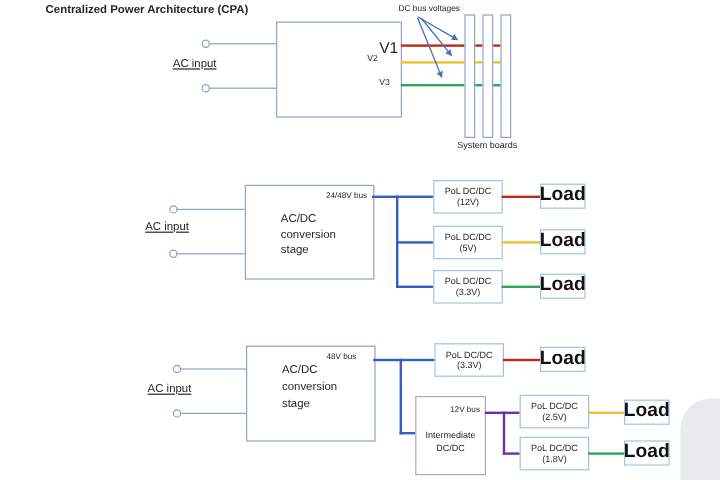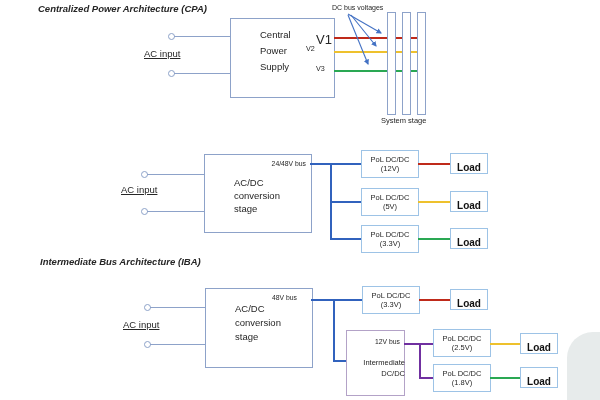--- a/index.html
+++ b/index.html
@@ -1,26 +1,26 @@
 <!DOCTYPE html>
 <html><head>
 <meta charset="utf-8">
 <style>
   html,body{margin:0;padding:0;background:#fff;}
   .canvas{position:relative;width:600px;height:400px;background:#ffffff;overflow:hidden;
           font-family:"Liberation Sans",sans-serif;color:#222;}
-  .sec-title{position:absolute;font-size:9.5px;font-weight:600;color:#262626;white-space:nowrap;font-style:italic;}
+  .sec-title{position:absolute;font-size:9.5px;font-weight:600;color:#262626;white-space:nowrap;}
   .lbl{position:absolute;font-size:9.5px;color:#262626;white-space:nowrap;text-decoration:underline;}
   .slbl{position:absolute;font-size:7px;color:#262626;white-space:nowrap;}
   .box{position:absolute;background:#fff;border:1.4px solid #8da2c9;}
   .boxtext{position:absolute;font-size:9.5px;line-height:13.5px;color:#1f1f1f;white-space:nowrap;}
   .pol{position:absolute;background:#fff;border:1.4px solid #9dc3e6;display:flex;flex-direction:column;
        align-items:center;justify-content:center;font-size:7.5px;line-height:9.5px;text-align:center;color:#1f1f1f;}
-  .load{position:absolute;background:#fff;border:1.4px solid #9dc3e6;display:flex;align-items:flex-end;
-        justify-content:center;font-size:10px;font-weight:700;color:#111;}
+  .load{position:absolute;background:#fff;border:1.4px solid #9dc3e6;display:flex;align-items:flex-start;
+        justify-content:center;font-size:16px;font-weight:700;color:#111;}
   .ibox{position:absolute;background:#fff;border:1.4px solid #b3a2c7;}
   .wh{position:absolute;height:2px;}
   .wv{position:absolute;width:2px;}
   .ghw{position:absolute;height:1.5px;background:#8da2c9;}
   .term{position:absolute;width:5px;height:5px;border:1.3px solid #8da2c9;border-radius:50%;background:#fff;}
   .bar{position:absolute;width:7px;height:101px;background:#fff;border:1.2px solid #8da2c9;}
   .red{background:#bf2a1a;} .yel{background:#eec12d;} .grn{background:#2aa853;}
   .blu{background:#3162bd;} .pur{background:#7030a0;}
   .corner{position:absolute;left:567px;top:332px;width:33px;height:68px;background:#e7ebeb;border-top-left-radius:26px;}
 </style>
@@ -31,25 +31,20 @@
 
   <div class="sec-title" style="left:38px;top:3px">Centralized  Power Architecture (CPA)</div>
 
   <div class="term" style="left:168px;top:33px"></div>
   <div class="term" style="left:168px;top:70px"></div>
   <div class="ghw" style="left:174px;top:35.5px;width:56px"></div>
   <div class="ghw" style="left:174px;top:72.5px;width:56px"></div>
   <div class="lbl" style="left:144px;top:48px">AC input</div>
 
   <div class="box" style="left:230px;top:18px;width:103px;height:78px"></div>
-  <div class="boxtext" style="left:260px;top:27px;line-height:16px">
-    <div>Central</div>
-    <div>Power</div>
-    <div>Supply</div>
-  </div>
   <div class="slbl" style="left:316px;top:32px;font-size:13px">V1</div>
   <div class="slbl" style="left:306px;top:44px;font-size:7.2px">V2</div>
   <div class="slbl" style="left:316px;top:64px;font-size:7.2px">V3</div>
 
   <div class="wh red" style="left:334px;top:37px;width:90px"></div>
   <div class="wh yel" style="left:334px;top:50.5px;width:90px"></div>
   <div class="wh grn" style="left:334px;top:69.5px;width:90px"></div>
 
   <div class="bar" style="left:387px;top:12px"></div>
   <div class="bar" style="left:402px;top:12px"></div>
@@ -59,21 +54,21 @@
   <svg style="position:absolute;left:343px;top:12px" width="44" height="58" viewBox="0 0 44 58">
     <defs>
       <marker id="ah" markerWidth="6" markerHeight="6" refX="4" refY="2.5" orient="auto">
         <path d="M0,0 L5,2.5 L0,5 Z" fill="#4472c4"></path>
       </marker>
     </defs>
     <line x1="5" y1="2" x2="38" y2="21" stroke="#4472c4" stroke-width="1.1" marker-end="url(#ah)"></line>
     <line x1="8" y1="3" x2="33" y2="34" stroke="#4472c4" stroke-width="1.1" marker-end="url(#ah)"></line>
     <line x1="5" y1="3" x2="25" y2="52" stroke="#4472c4" stroke-width="1.1" marker-end="url(#ah)"></line>
   </svg>
-  <div class="slbl" style="left:381px;top:116px;font-size:7.5px">System stage</div>
+  <div class="slbl" style="left:381px;top:116px;font-size:7.5px">System boards</div>
 
 
   <div class="term" style="left:141px;top:171px"></div>
   <div class="term" style="left:141px;top:208px"></div>
   <div class="ghw" style="left:147px;top:173.5px;width:57px"></div>
   <div class="ghw" style="left:147px;top:210.5px;width:57px"></div>
   <div class="lbl" style="left:121px;top:184px">AC input</div>
 
   <div class="box" style="left:204px;top:154px;width:106px;height:77px"></div>
   <div class="boxtext" style="left:234px;top:176px;line-height:13.2px">
@@ -108,21 +103,20 @@
 
   <div class="pol" style="left:361px;top:225px;width:56px;height:26px">
     <div>PoL DC/DC</div>
     <div>(3.3V)</div>
   </div>
   <div class="wh grn" style="left:418px;top:238px;width:32px"></div>
   <div class="load" style="left:450px;top:228px;width:36px;height:19px">
     <span>Load</span>
   </div>
 
-  <div class="sec-title" style="left:40px;top:256px">Intermediate Bus Architecture (IBA)</div>
 
   <div class="term" style="left:144px;top:304px"></div>
   <div class="term" style="left:144px;top:341px"></div>
   <div class="ghw" style="left:150px;top:306.5px;width:55px"></div>
   <div class="ghw" style="left:150px;top:343.5px;width:55px"></div>
   <div class="lbl" style="left:123px;top:319px">AC input</div>
 
   <div class="box" style="left:205px;top:288px;width:106px;height:78px"></div>
   <div class="boxtext" style="left:235px;top:302px;line-height:14px">
     <div>AC/DC</div>
@@ -139,21 +133,21 @@
     <div>PoL DC/DC</div>
     <div>(3.3V)</div>
   </div>
   <div class="wh red" style="left:419px;top:298.5px;width:31px"></div>
   <div class="load" style="left:450px;top:289px;width:36px;height:19px">
     <span>Load</span>
   </div>
 
   <div class="ibox" style="left:346px;top:330px;width:57px;height:64px"></div>
   <div class="slbl" style="left:352px;top:338px;width:48px;text-align:right;font-size:6.8px">12V bus</div>
-  <div class="boxtext" style="left:346px;top:357px;width:59px;text-align:right;font-size:7.5px;line-height:11px">
+  <div class="boxtext" style="left:346px;top:357px;width:59px;text-align:center;font-size:7.5px;line-height:11px">
     <div>Intermediate</div>
     <div>DC/DC</div>
   </div>
 
   <div class="wh pur" style="left:404px;top:342.5px;width:30px"></div>
   <div class="wv pur" style="left:419px;top:342.5px;height:36px"></div>
   <div class="wh pur" style="left:419px;top:376.5px;width:15px"></div>
 
   <div class="pol" style="left:433px;top:329px;width:56px;height:26px">
     <div>PoL DC/DC</div>

